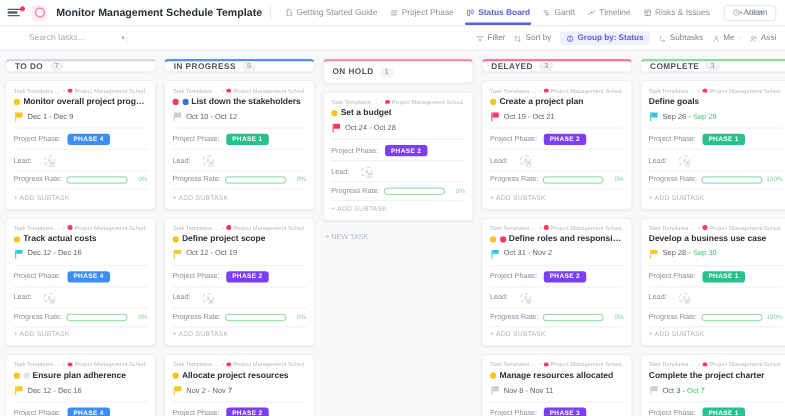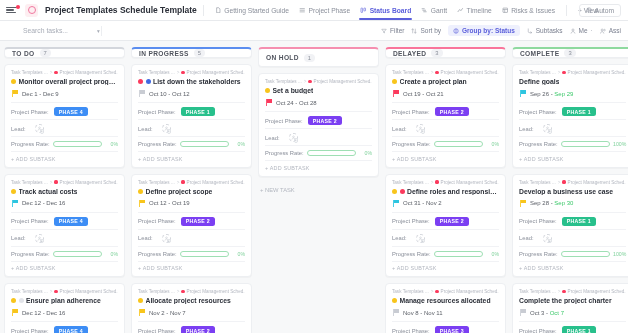--- a/index.html
+++ b/index.html
@@ -220,21 +220,21 @@
 <body>
 
 <div class="topbar">
   <div class="hamburger">
     <i></i>
       <i></i>
       <i></i>
     <span class="notif-dot"></span>
   </div>
   <div class="proj-icon"></div>
-  <div class="proj-title">Project Templates Schedule Template</div>
+  <div class="proj-title">Monitor Management Schedule Template</div>
   <div class="tabdiv"></div>
   <div class="tabs" id="tabs-host">
       <div class="tab">
         <svg width="6.5" height="6.5" viewBox="0 0 12 12">
           <path d="M3 1.4h4l2.2 2.2v7H3z" fill="none" stroke="currentColor" stroke-width="1.1" stroke-linejoin="round"></path>
         </svg>
         <span>Getting Started Guide</span>
       </div>
       <div class="tab">
         <svg width="6.5" height="6.5" viewBox="0 0 12 12">

